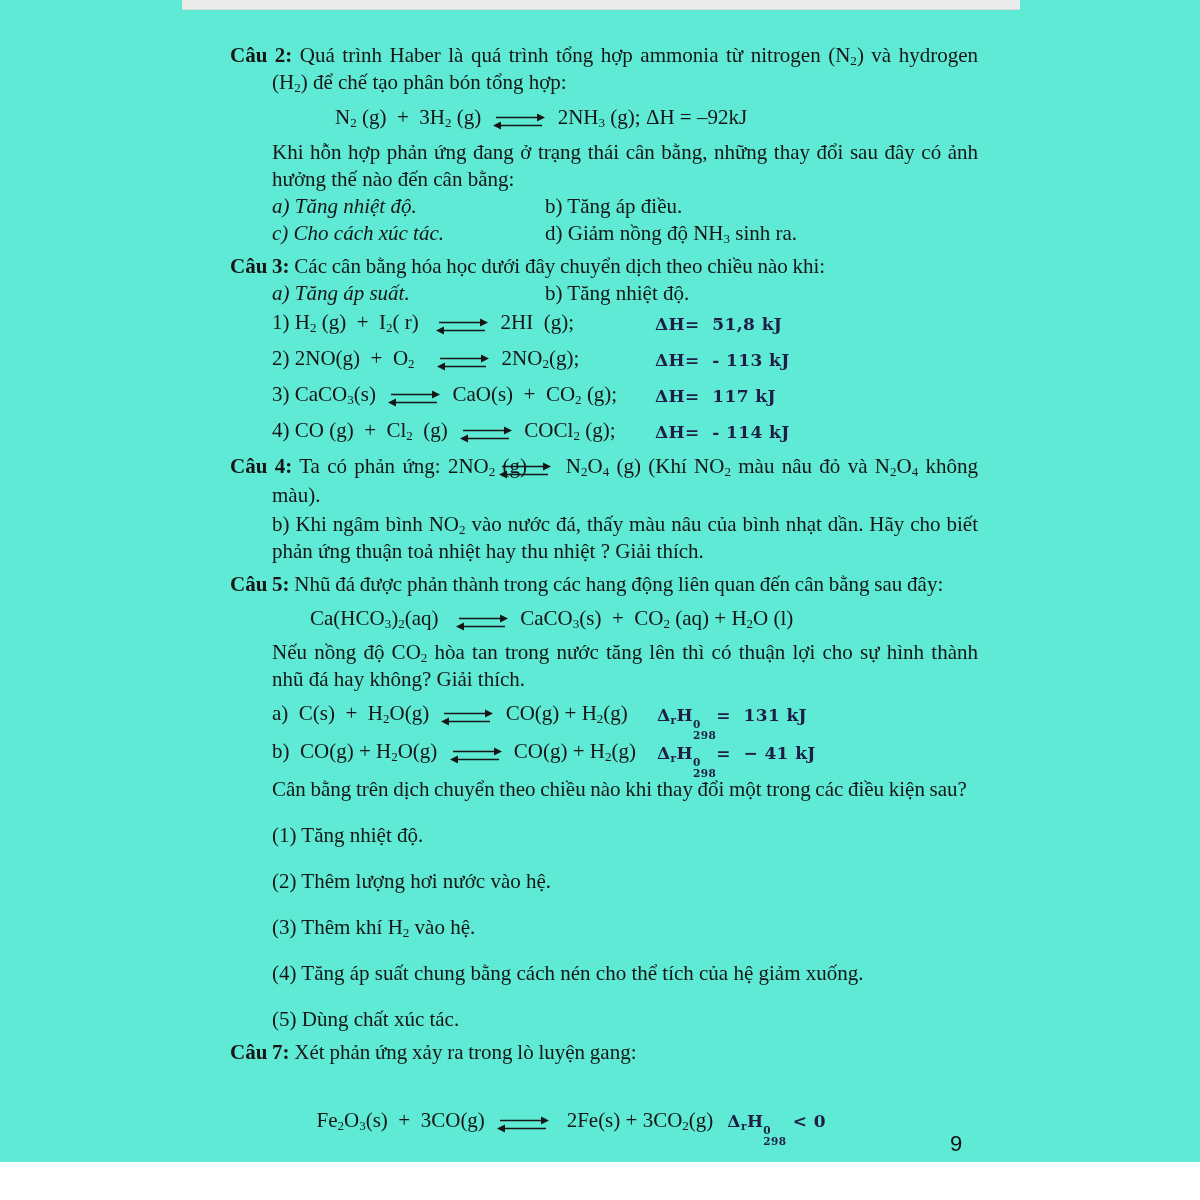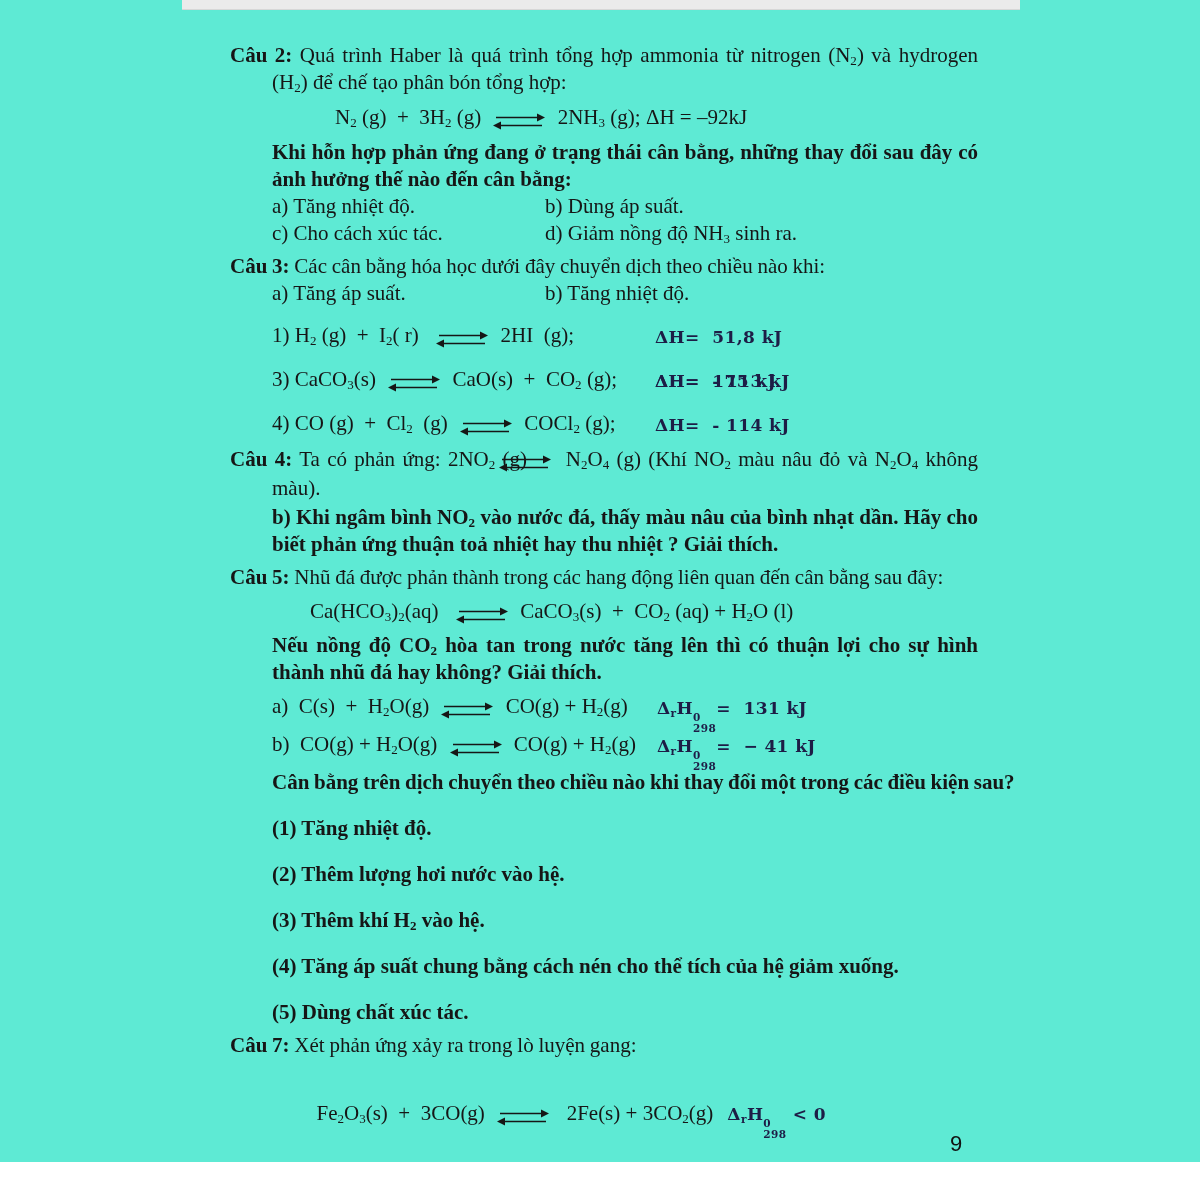--- a/index.html
+++ b/index.html
@@ -4,29 +4,29 @@
 <style>
   html,body{margin:0;padding:0;background:#ffffff;}
   .page{position:relative;width:1200px;height:1162px;background:#5eead4;overflow:hidden;
         font-family:"Liberation Serif","DejaVu Serif",serif;font-size:21px;color:#161616;
         line-height:27px;}
   .edge{position:absolute;left:182px;top:0;width:838px;height:9px;background:#ebebeb;border-bottom:1px solid #d7d7d7;}
   .content{position:absolute;left:230px;top:36px;width:748px;}
   p{margin:0;}
   .hang{padding-left:42px;text-indent:-42px;text-align:justify;margin-top:6px;}
   .one{white-space:nowrap;word-spacing:-0.5px;}
-  .ind{padding-left:42px;text-align:justify;margin-top:2px;font-weight:bold;}
+  .ind{padding-left:42px;text-align:justify;margin-top:2px;}
   .qlabel{font-weight:bold;}
   .optrow{padding-left:42px;display:flex;}
-  .optrow .o1{width:273px;flex:0 0 273px;}
+  .optrow .o1{width:273px;flex:0 0 273px;font-style:italic;}
   .eqline{white-space:pre;margin:8px 0 6px;}
   .eq2{padding-left:105px;}
   .eq5{padding-left:80px;margin:7px 0 5px;}
   .eq7{padding-left:55px;margin-top:14px;}
-  .rxrow{position:relative;padding-left:42px;margin:15px 0 7px;}
+  .rxrow{position:relative;padding-left:42px;margin:2px 0 7px;}
   .rx{white-space:pre;}
   .dh{position:absolute;left:425px;top:2px;font-family:"DejaVu Serif",serif;font-weight:bold;
       font-size:17px;letter-spacing:0.4px;color:#1d1d46;white-space:pre;}
   .q6row{margin:7px 0 9px;}
   .q6row .dh{left:427px;}
   .dh7{position:static;margin-left:14px;}
   sub{font-size:0.62em;vertical-align:-0.25em;line-height:0;}
   .ss{display:inline-flex;flex-direction:column;font-size:10.5px;line-height:1.05;
       vertical-align:-7px;text-align:left;}
   .eqarrow{display:inline-block;vertical-align:-2px;margin:0 7px;}
@@ -49,21 +49,21 @@
             <g fill="none" stroke="currentColor" stroke-width="1.7">
               <line x1="3" y1="5.5" x2="45" y2="5.5"></line>
               <line x1="49" y1="13.5" x2="7" y2="13.5"></line>
             </g>
             <path d="M44 1.5 L52 5.5 L44 9.5 Z" fill="currentColor"></path>
             <path d="M8 9.5 L0 13.5 L8 17.5 Z" fill="currentColor"></path>
           </svg></span> 2NH<sub>3</sub> (g); ΔH = –92kJ</div>
     <p class="ind">Khi hỗn hợp phản ứng đang ở trạng thái cân bằng, những thay đổi sau đây có ảnh hưởng thế nào đến cân bằng:</p>
     <div class="optrow">
       <span class="o1">a) Tăng nhiệt độ.</span>
-      <span>b) Dùng áp suất.</span>
+      <span>b) Tăng áp điều.</span>
     </div>
     <div class="optrow">
       <span class="o1">c) Cho cách xúc tác.</span>
       <span>d) Giảm nồng độ NH<sub>3</sub> sinh ra.</span>
     </div>
 
     <p class="hang one"><span class="qlabel">Câu 3:</span> <span>Các cân bằng hóa học dưới đây chuyển dịch theo chiều nào khi:</span></p>
     <div class="optrow">
       <span class="o1">a) Tăng áp suất.</span>
       <span>b) Tăng nhiệt độ.</span>
@@ -73,32 +73,40 @@
               <g fill="none" stroke="currentColor" stroke-width="1.7">
                 <line x1="3" y1="5.5" x2="45" y2="5.5"></line>
                 <line x1="49" y1="13.5" x2="7" y2="13.5"></line>
               </g>
               <path d="M44 1.5 L52 5.5 L44 9.5 Z" fill="currentColor"></path>
               <path d="M8 9.5 L0 13.5 L8 17.5 Z" fill="currentColor"></path>
             </svg></span> 2HI  (g);</span>
       <span class="dh">ΔH=  51,8 kJ</span>
     </div>
     <div class="rxrow">
+      <span class="rx">2) 2NO(g)  +  O<sub>2</sub>   <span class="eqarrow"><svg width="52" height="19" viewBox="0 0 52 19">
+              <g fill="none" stroke="currentColor" stroke-width="1.7">
+                <line x1="3" y1="5.5" x2="45" y2="5.5"></line>
+                <line x1="49" y1="13.5" x2="7" y2="13.5"></line>
+              </g>
+              <path d="M44 1.5 L52 5.5 L44 9.5 Z" fill="currentColor"></path>
+              <path d="M8 9.5 L0 13.5 L8 17.5 Z" fill="currentColor"></path>
+            </svg></span> 2NO<sub>2</sub>(g);</span>
       <span class="dh">ΔH=  - 113 kJ</span>
     </div>
     <div class="rxrow">
       <span class="rx">3) CaCO<sub>3</sub>(s) <span class="eqarrow"><svg width="52" height="19" viewBox="0 0 52 19">
               <g fill="none" stroke="currentColor" stroke-width="1.7">
                 <line x1="3" y1="5.5" x2="45" y2="5.5"></line>
                 <line x1="49" y1="13.5" x2="7" y2="13.5"></line>
               </g>
               <path d="M44 1.5 L52 5.5 L44 9.5 Z" fill="currentColor"></path>
               <path d="M8 9.5 L0 13.5 L8 17.5 Z" fill="currentColor"></path>
             </svg></span> CaO(s)  +  CO<sub>2</sub> (g);</span>
-      <span class="dh">ΔH=  175 kJ</span>
+      <span class="dh">ΔH=  117 kJ</span>
     </div>
     <div class="rxrow">
       <span class="rx">4) CO (g)  +  Cl<sub>2</sub>  (g) <span class="eqarrow"><svg width="52" height="19" viewBox="0 0 52 19">
               <g fill="none" stroke="currentColor" stroke-width="1.7">
                 <line x1="3" y1="5.5" x2="45" y2="5.5"></line>
                 <line x1="49" y1="13.5" x2="7" y2="13.5"></line>
               </g>
               <path d="M44 1.5 L52 5.5 L44 9.5 Z" fill="currentColor"></path>
               <path d="M8 9.5 L0 13.5 L8 17.5 Z" fill="currentColor"></path>
             </svg></span> COCl<sub>2</sub> (g);</span>

